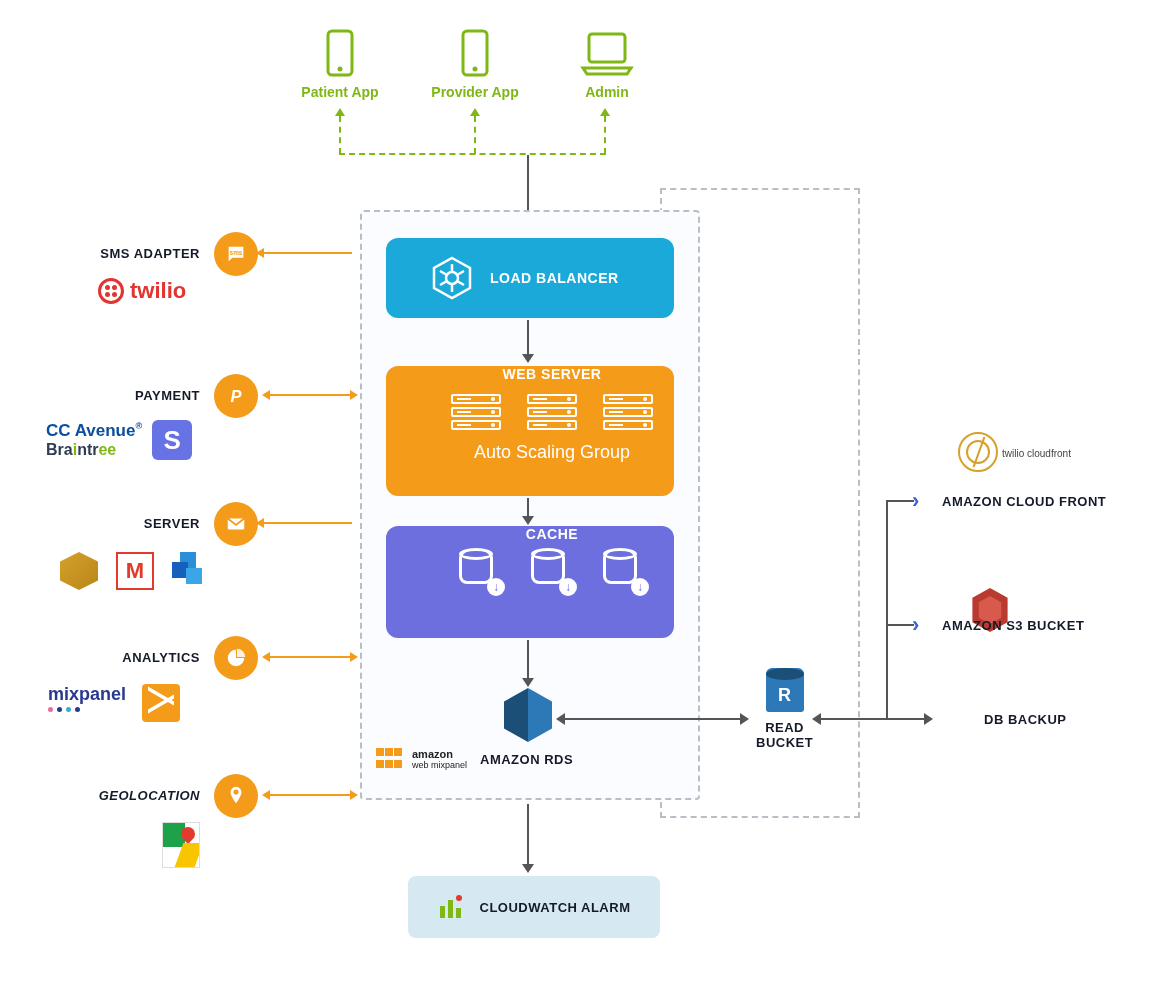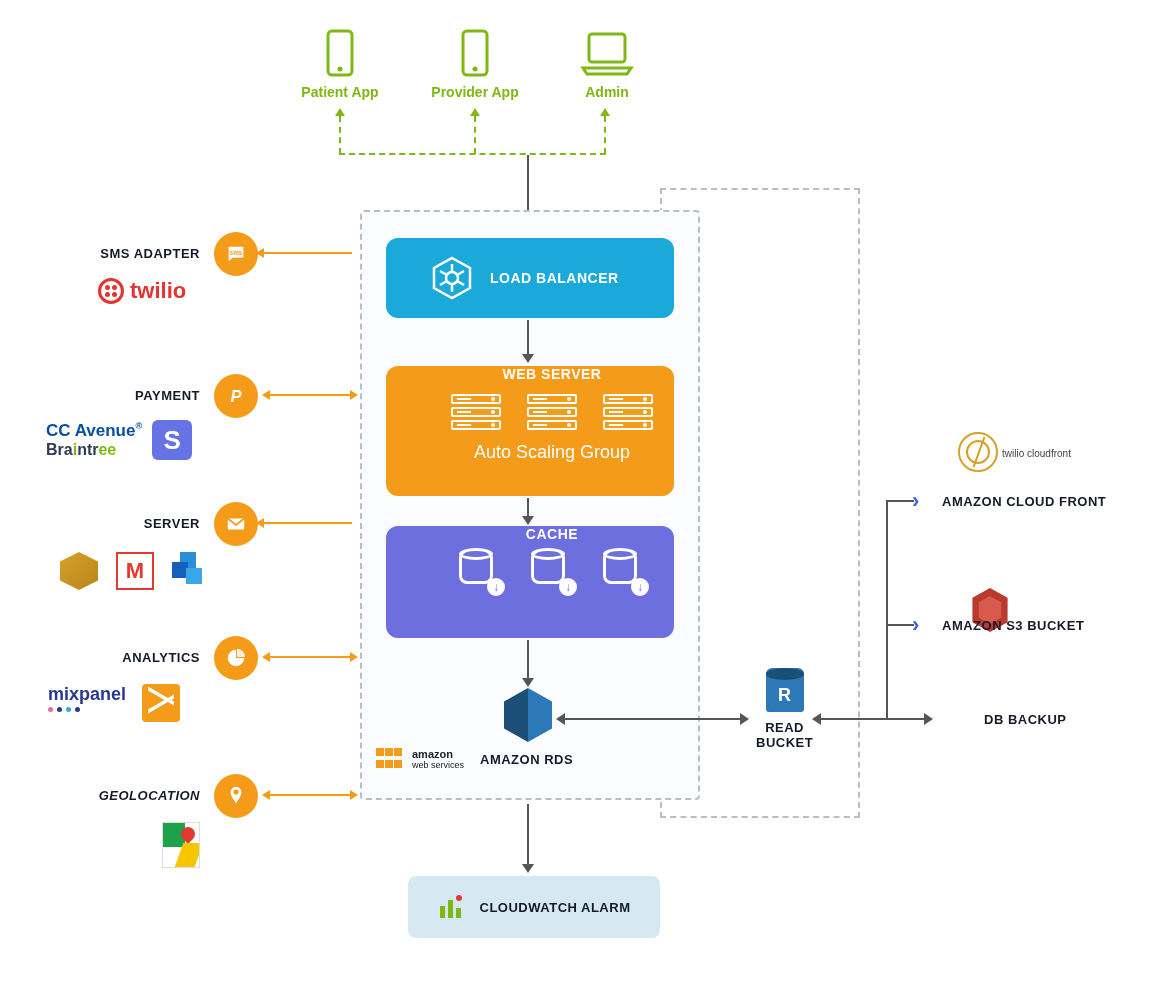--- a/index.html
+++ b/index.html
@@ -306,21 +306,21 @@
   <div class="aws-badge">
       <i></i>
       <i></i>
       <i></i>
       <i></i>
       <i></i>
       <i></i>
     </div>
   <div>
     <div class="aws-label">amazon</div>
-    <div class="aws-label" style="font-size:9px;font-weight:400;">web services</div>
+    <div class="aws-label" style="font-size:9px;font-weight:400;">web mixpanel</div>
   </div>
 </div>
 
 <div class="abs solid-line" style="left:562px;top:718px;width:180px;height:2px;"></div>
 <div class="abs arrow-l" style="left:556px;top:713px;"></div>
 <div class="abs arrow-r" style="left:740px;top:713px;"></div>
 
 <div class="abs" style="left:756px;top:668px;text-align:center;">
   <div class="read-r" style="margin:0 auto 8px;">
       <span>R</span>

